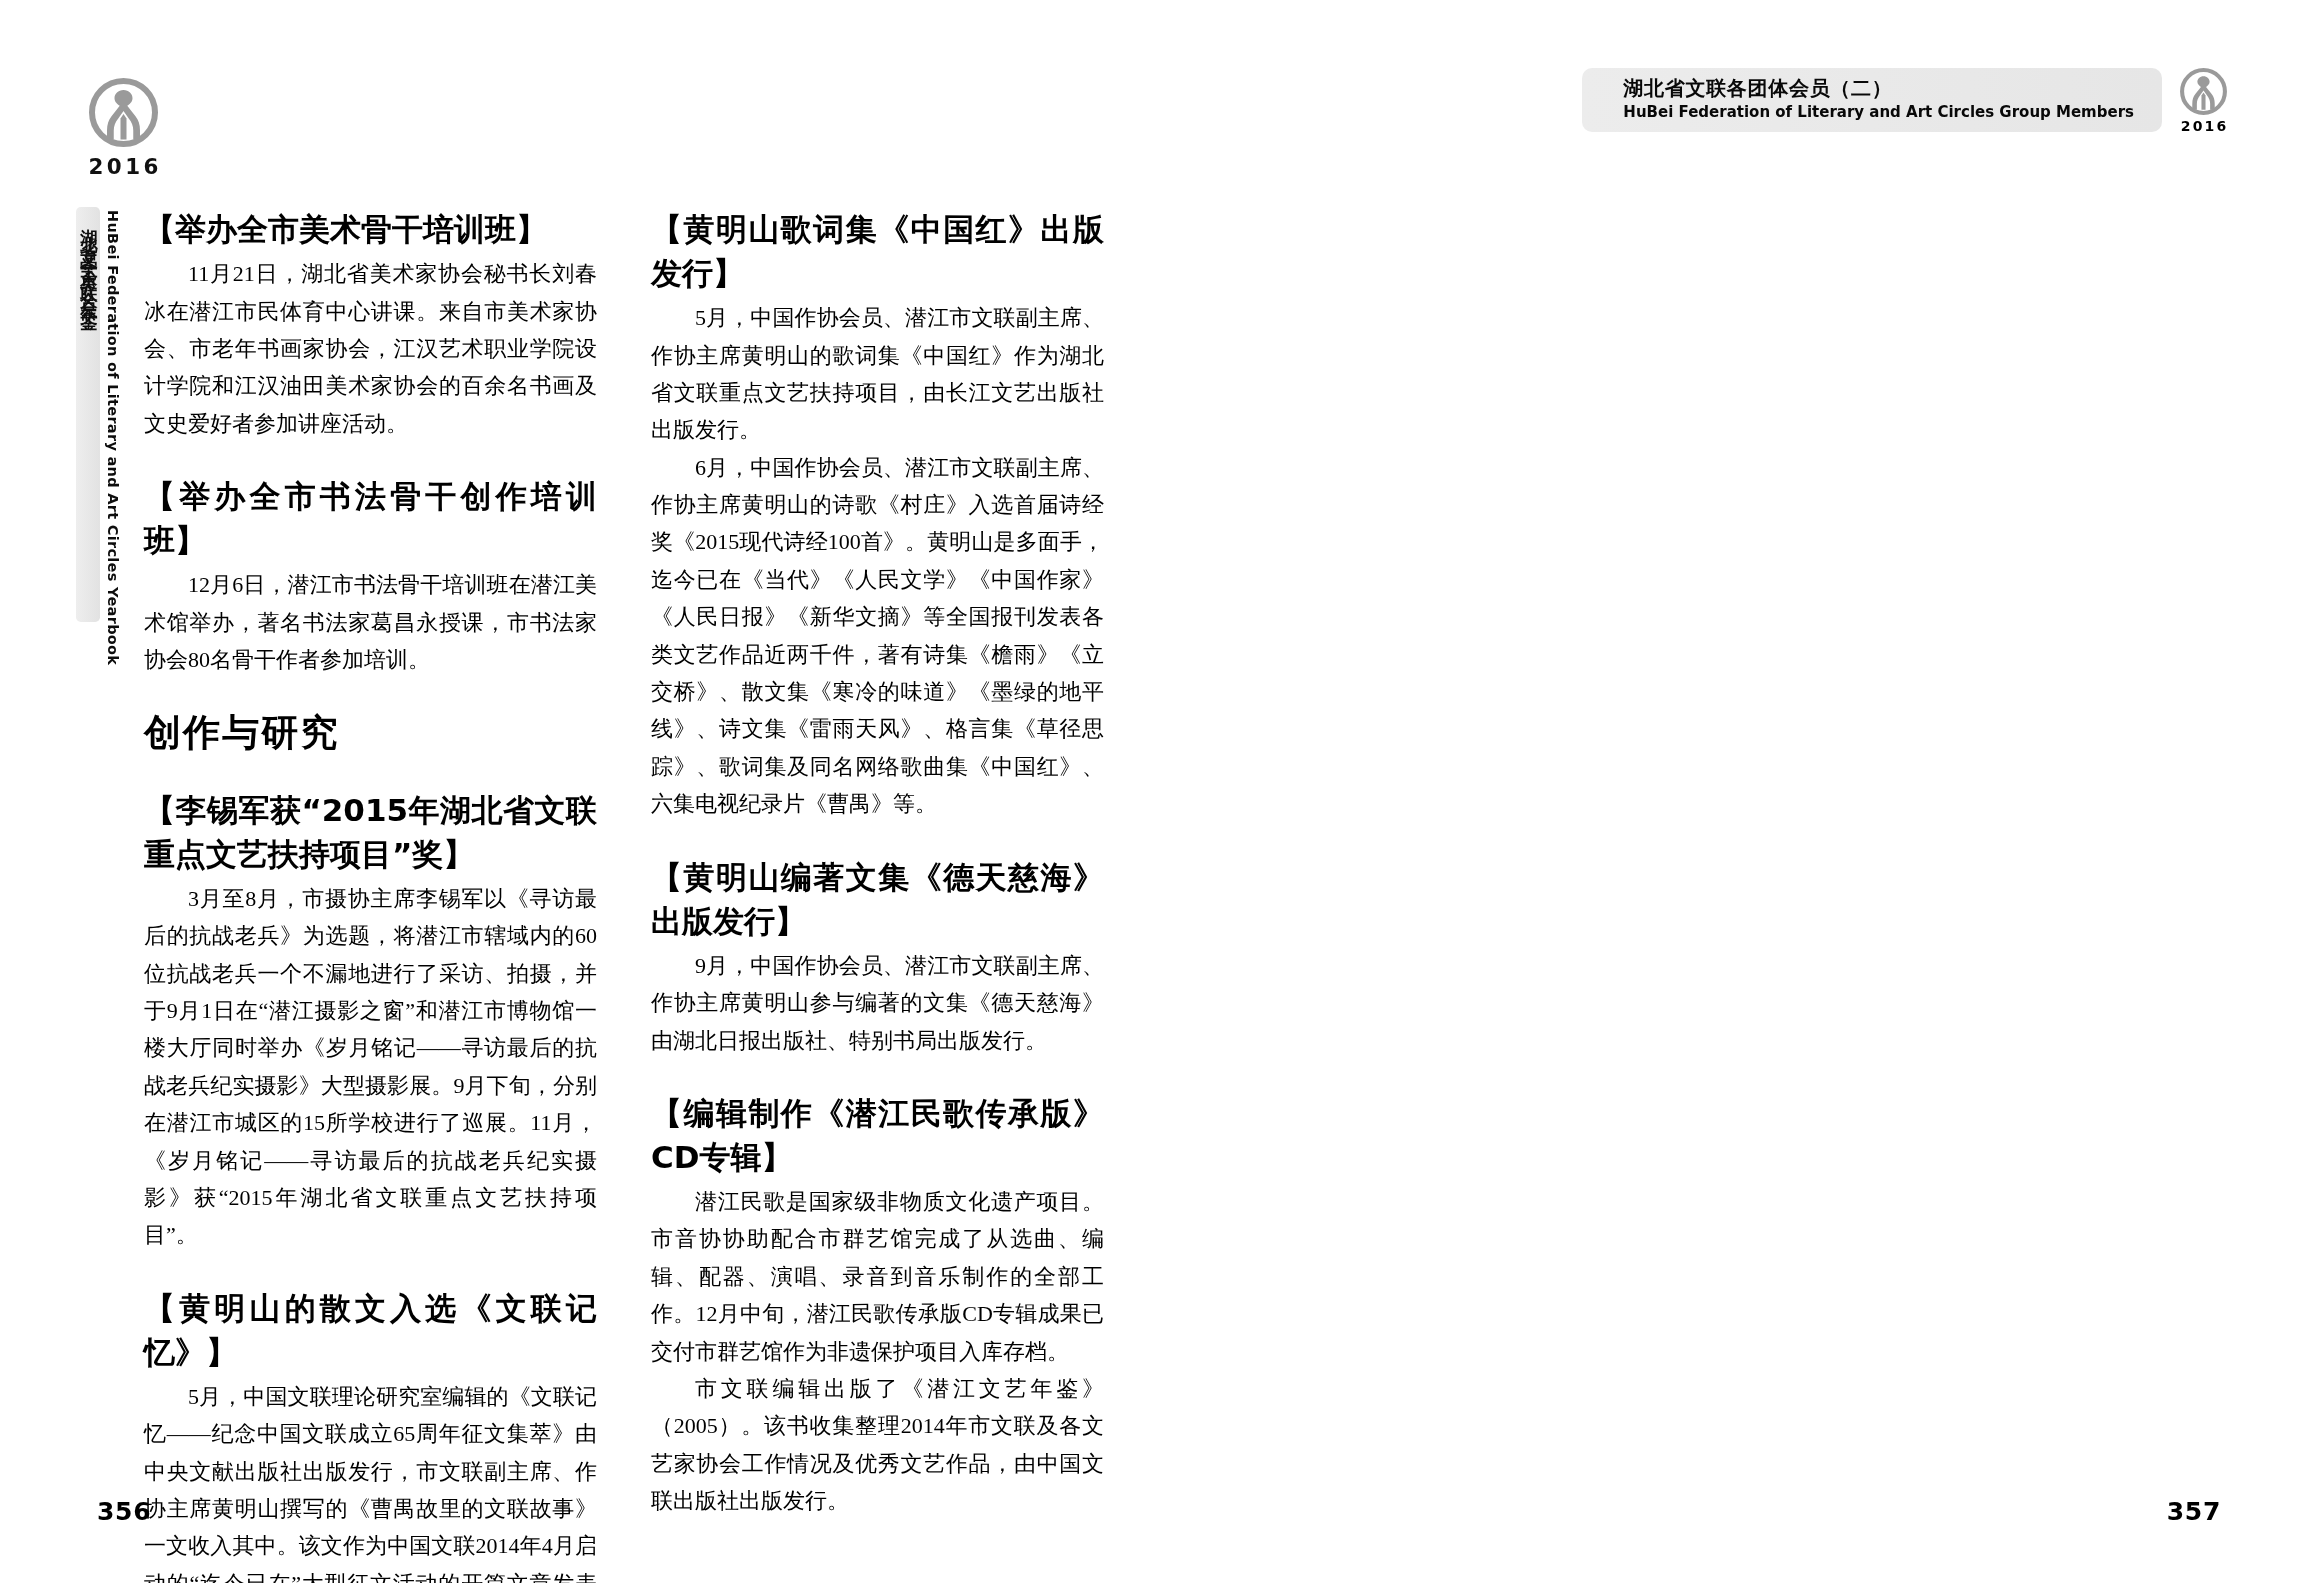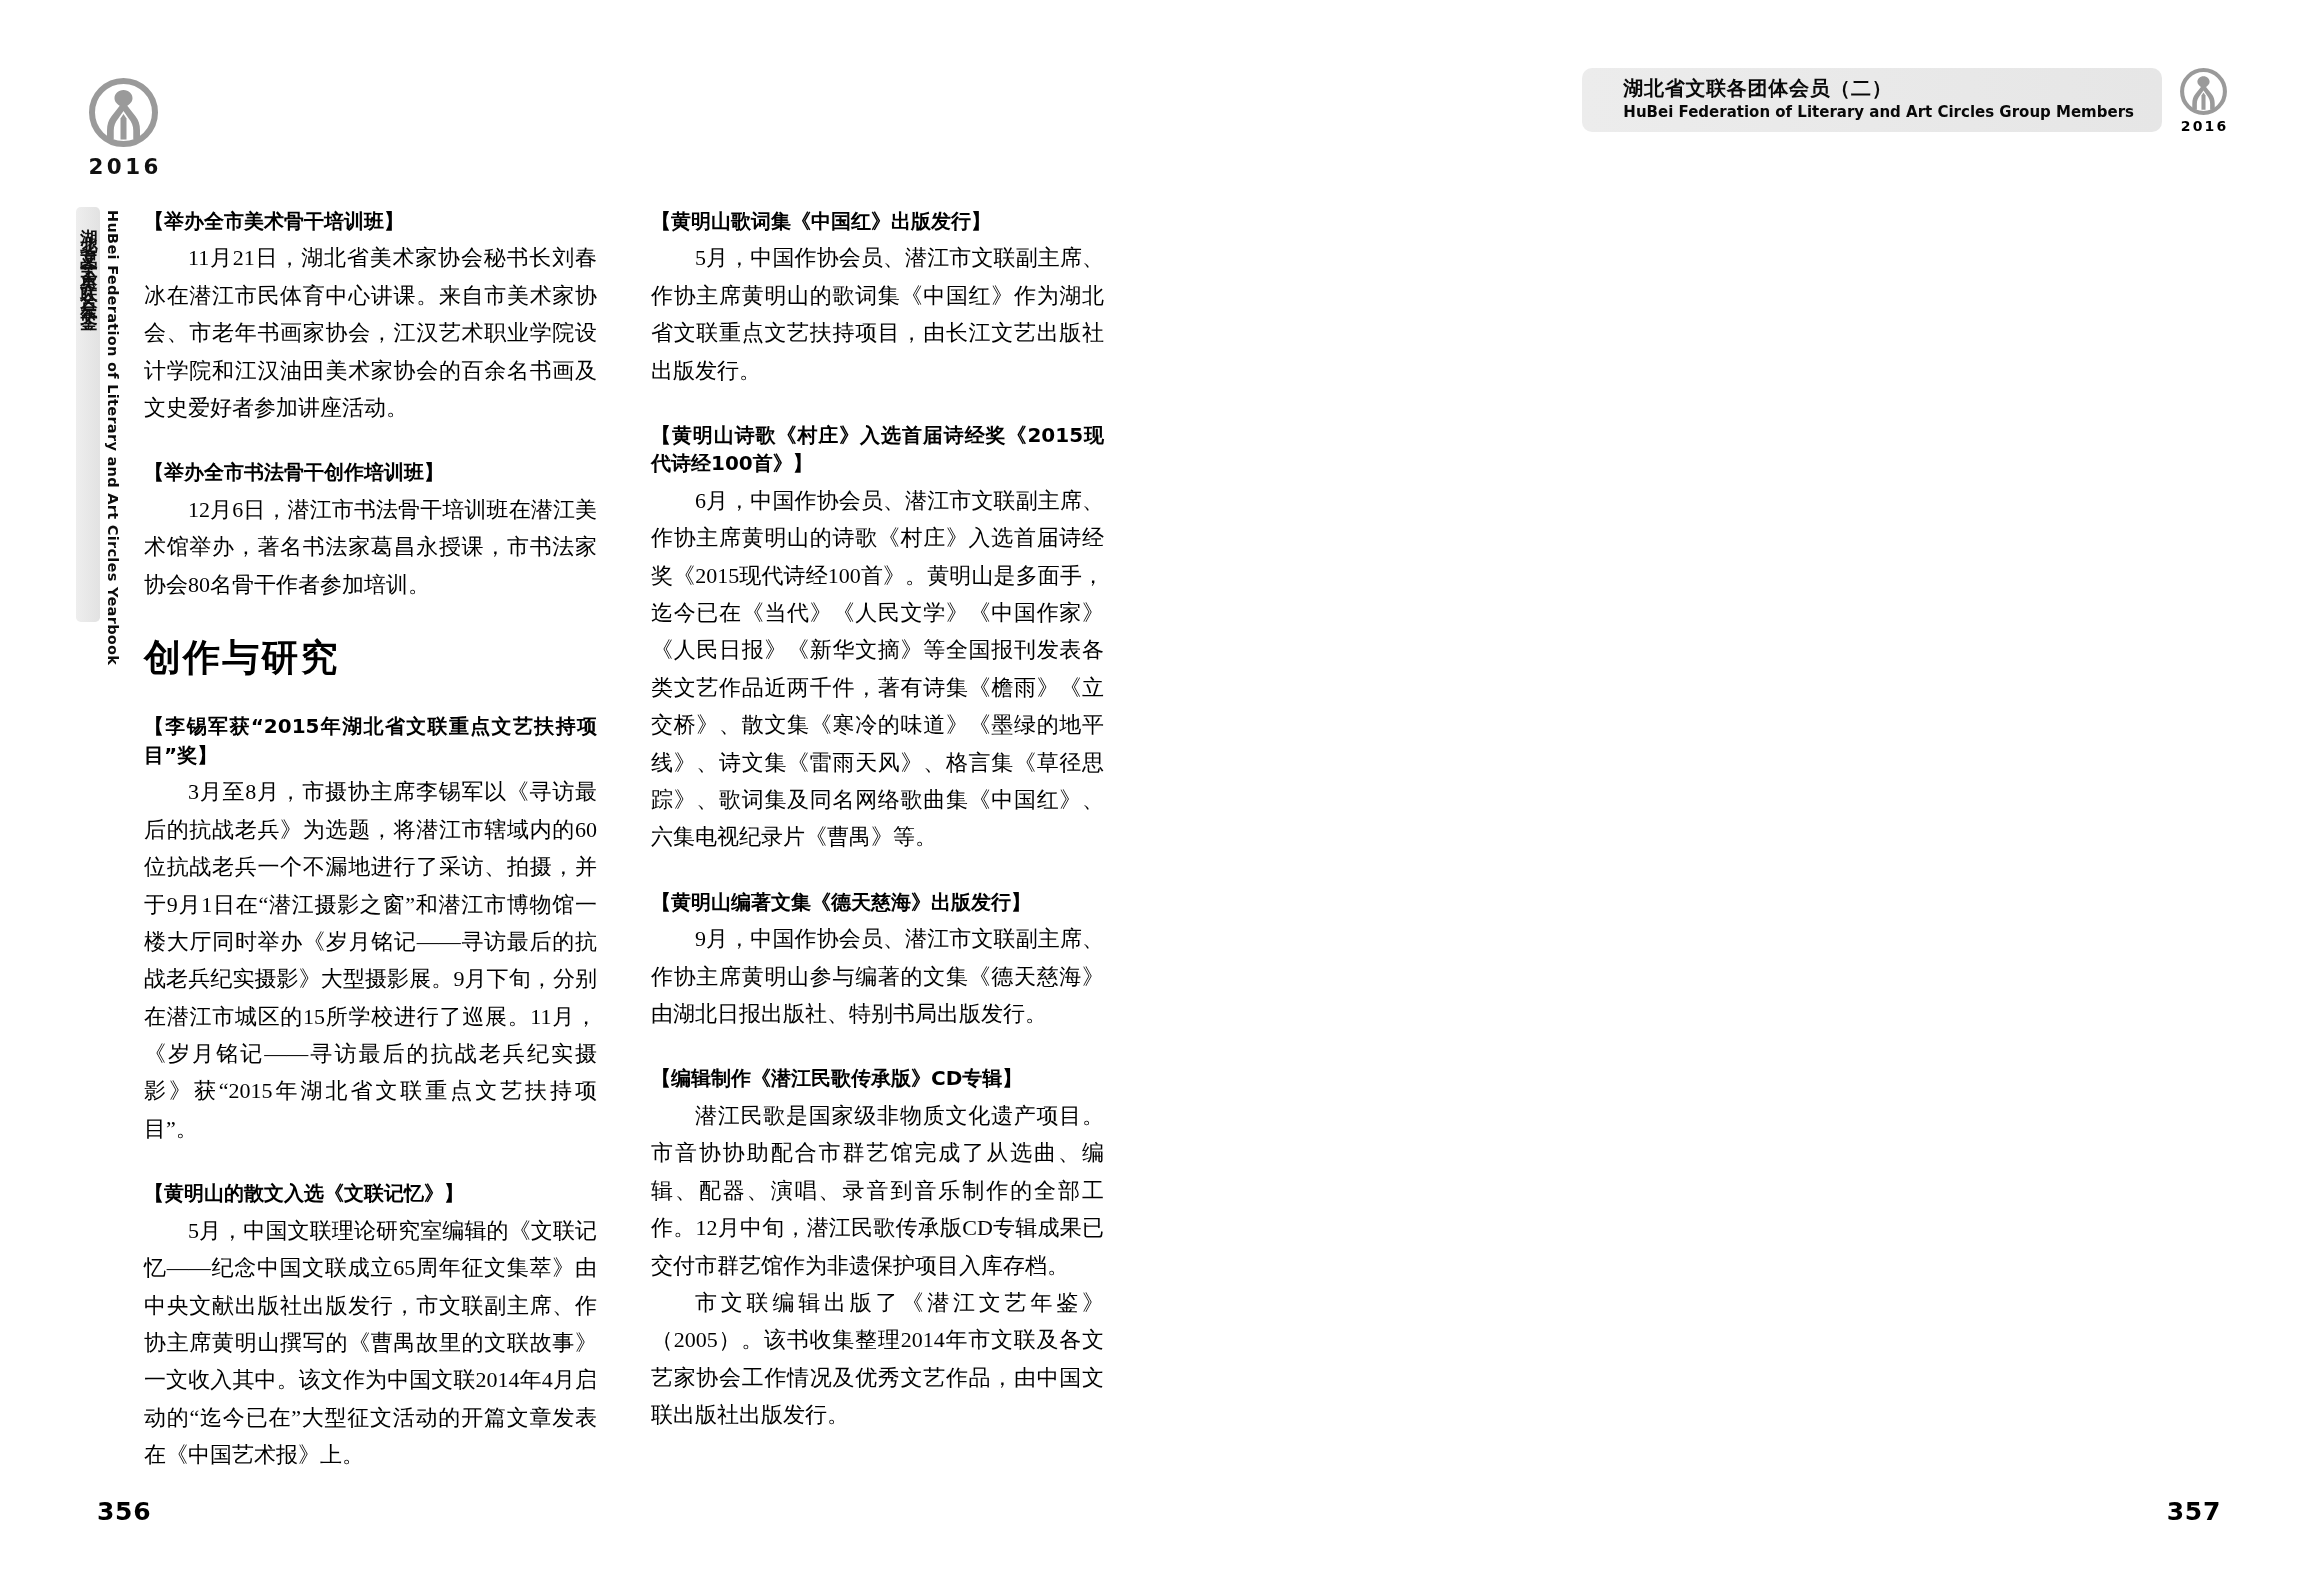--- a/index.html
+++ b/index.html
@@ -162,21 +162,21 @@
     font-size: 37px;
     letter-spacing: 2.1px;
     text-align: left;
     margin: 33px 0 32px 0;
     line-height: 1.2;
     color: #000;
   }
   h3.entry-title {
     font-family: "DejaVu Sans", sans-serif;
     font-weight: bold;
-    font-size: 20px;
+    font-size: 31px;
     letter-spacing: 0px;
     line-height: 1.42;
     margin: 0 0 4.1px 0;
     color: #000;
     text-align: justify;
   }
   h3.entry-title.gap { margin-top: 32px; }
   p.body {
     font-family: "Liberation Serif", "DejaVu Serif", serif;
     font-size: 22px;
@@ -237,21 +237,20 @@
         <p class="body">3月至8月，市摄协主席李锡军以《寻访最后的抗战老兵》为选题，将潜江市辖域内的60位抗战老兵一个不漏地进行了采访、拍摄，并于9月1日在“潜江摄影之窗”和潜江市博物馆一楼大厅同时举办《岁月铭记——寻访最后的抗战老兵纪实摄影》大型摄影展。9月下旬，分别在潜江市城区的15所学校进行了巡展。11月，《岁月铭记——寻访最后的抗战老兵纪实摄影》获“2015年湖北省文联重点文艺扶持项目”。</p>
 
         <h3 class="entry-title gap">【黄明山的散文入选《文联记忆》】</h3>
         <p class="body">5月，中国文联理论研究室编辑的《文联记忆——纪念中国文联成立65周年征文集萃》由中央文献出版社出版发行，市文联副主席、作协主席黄明山撰写的《曹禺故里的文联故事》一文收入其中。该文作为中国文联2014年4月启动的“迄今已在”大型征文活动的开篇文章发表在《中国艺术报》上。</p>
       </div>
 
       <div class="col col-tall">
         <h3 class="entry-title">【黄明山歌词集《中国红》出版发行】</h3>
         <p class="body">5月，中国作协会员、潜江市文联副主席、作协主席黄明山的歌词集《中国红》作为湖北省文联重点文艺扶持项目，由长江文艺出版社出版发行。</p>
 
-        <h3 class="entry-title gap">【黄明山诗歌《村庄》入选首届诗经奖《2015现代诗经100首》】</h3>
         <p class="body">6月，中国作协会员、潜江市文联副主席、作协主席黄明山的诗歌《村庄》入选首届诗经奖《2015现代诗经100首》。黄明山是多面手，迄今已在《当代》《人民文学》《中国作家》《人民日报》《新华文摘》等全国报刊发表各类文艺作品近两千件，著有诗集《檐雨》《立交桥》、散文集《寒冷的味道》《墨绿的地平线》、诗文集《雷雨天风》、格言集《草径思踪》、歌词集及同名网络歌曲集《中国红》、六集电视纪录片《曹禺》等。</p>
 
         <h3 class="entry-title gap">【黄明山编著文集《德天慈海》出版发行】</h3>
         <p class="body">9月，中国作协会员、潜江市文联副主席、作协主席黄明山参与编著的文集《德天慈海》由湖北日报出版社、特别书局出版发行。</p>
 
         <h3 class="entry-title gap">【编辑制作《潜江民歌传承版》CD专辑】</h3>
         <p class="body">潜江民歌是国家级非物质文化遗产项目。市音协协助配合市群艺馆完成了从选曲、编辑、配器、演唱、录音到音乐制作的全部工作。12月中旬，潜江民歌传承版CD专辑成果已交付市群艺馆作为非遗保护项目入库存档。</p>
 
         <p class="body">市文联编辑出版了《潜江文艺年鉴》（2005）。该书收集整理2014年市文联及各文艺家协会工作情况及优秀文艺作品，由中国文联出版社出版发行。</p>
       </div>

